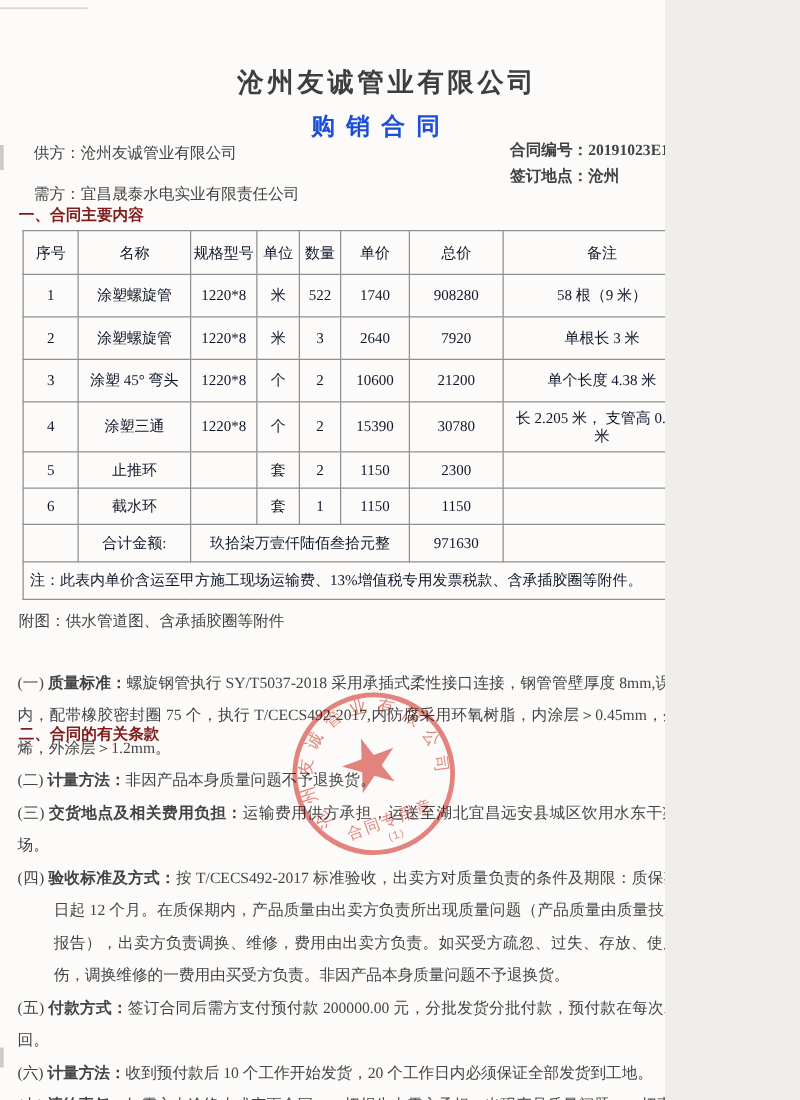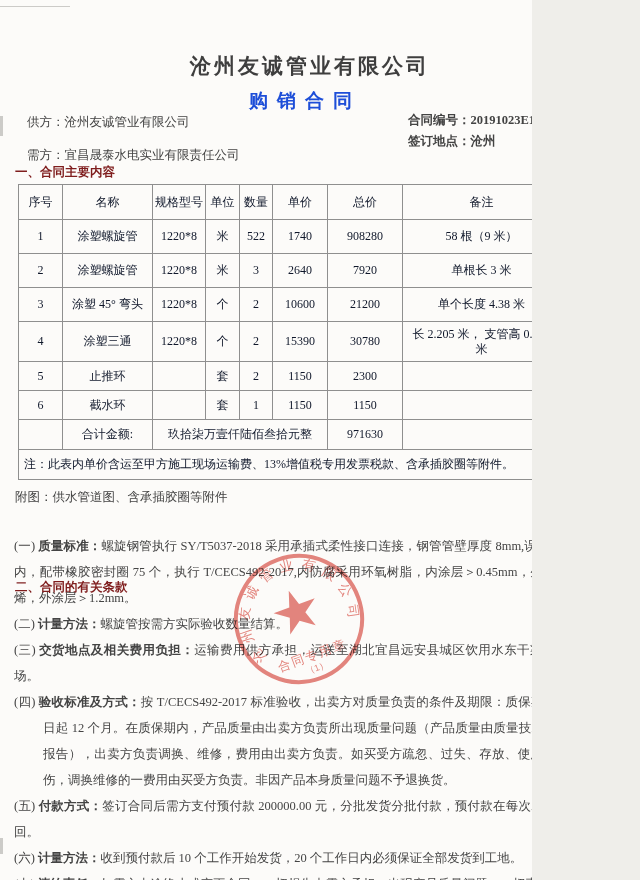--- a/index.html
+++ b/index.html
@@ -170,21 +170,21 @@
       <td colspan="8" class="note-cell">注：此表内单价含运至甲方施工现场运输费、13%增值税专用发票税款、含承插胶圈等附件。</td>
     </tr>
   </tbody>
     </table>
 
   <div class="attach-line">附图：供水管道图、含承插胶圈等附件</div>
   <div class="sec-heading" style="top:540px;margin-top:39px;">二、合同的有关条款</div>
 
   <div class="clauses">
     <div class="clause"><span>(一) </span><span class="c-title">质量标准：</span><span>螺旋钢管执行 SY/T5037-2018 采用承插式柔性接口连接，钢管管壁厚度 8mm,误差控制在 2%以内，配带橡胶密封圈 75 个，执行 T/CECS492-2017,内防腐采用环氧树脂，内涂层＞0.45mm，外防腐采用聚乙烯，外涂层＞1.2mm。</span></div>
-    <div class="clause"><span>(二) </span><span class="c-title">计量方法：</span><span>螺旋管按需方实际验收数量结算。</span></div>
+    <div class="clause"><span>(二) </span><span class="c-title">计量方法：</span><span>非因产品本身质量问题不予退换货。</span></div>
     <div class="clause"><span>(三) </span><span class="c-title">交货地点及相关费用负担：</span><span>运输费用供方承担，运送至湖北宜昌远安县城区饮用水东干渠雷家河工地现场。</span></div>
     <div class="clause hang"><span>(四) </span><span class="c-title">验收标准及方式：</span><span>按 T/CECS492-2017 标准验收，出卖方对质量负责的条件及期限：质保期自合同签订之日起 12 个月。在质保期内，产品质量由出卖方负责所出现质量问题（产品质量由质量技术监督部门出具报告），出卖方负责调换、维修，费用由出卖方负责。如买受方疏忽、过失、存放、使用不当等造成损伤，调换维修的一费用由买受方负责。非因产品本身质量问题不予退换货。</span></div>
     <div class="clause"><span>(五) </span><span class="c-title">付款方式：</span><span>签订合同后需方支付预付款 200000.00 元，分批发货分批付款，预付款在每次发货中按比例扣回。</span></div>
     <div class="clause"><span>(六) </span><span class="c-title">计量方法：</span><span>收到预付款后 10 个工作开始发货，20 个工作日内必须保证全部发货到工地。</span></div>
     <div class="clause"><span>(七) </span><span class="c-title">违约责任：</span><span>如需方中途终止或变更合同，一切损失由需方承担，出现产品质量问题，一切责任供方承担。</span></div>
   </div>
 
   <svg id="seal-buyer" class="seal" width="150" height="150" viewBox="0 0 150 150">
     <defs>
       <path id="arc-buyer-top" d="M 34.3,98.5 A 47 47 0 1 1 115.7,98.5" fill="none"></path>

